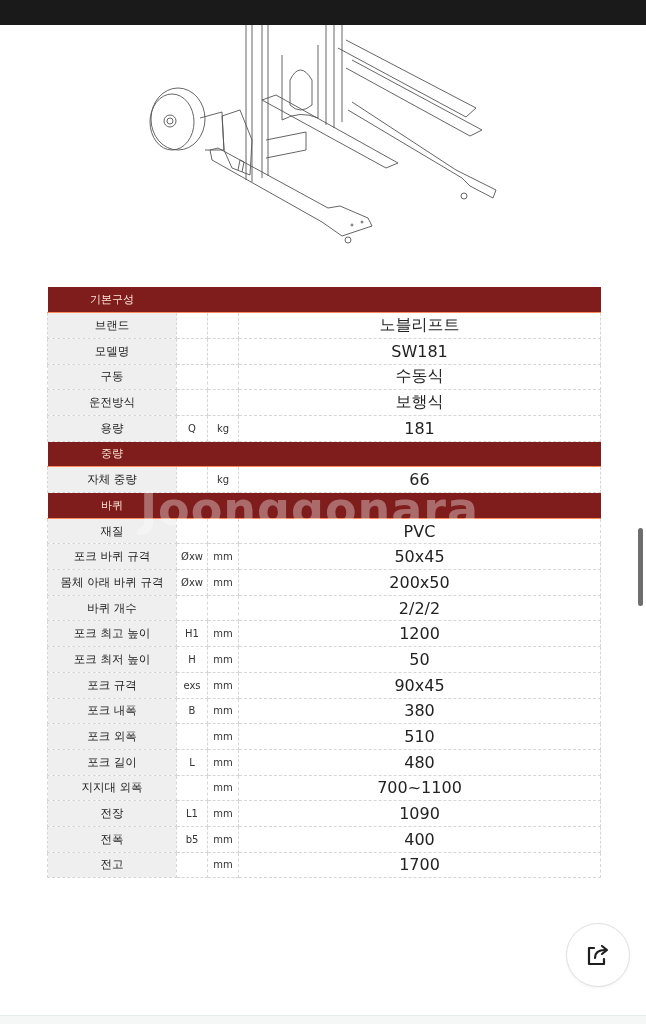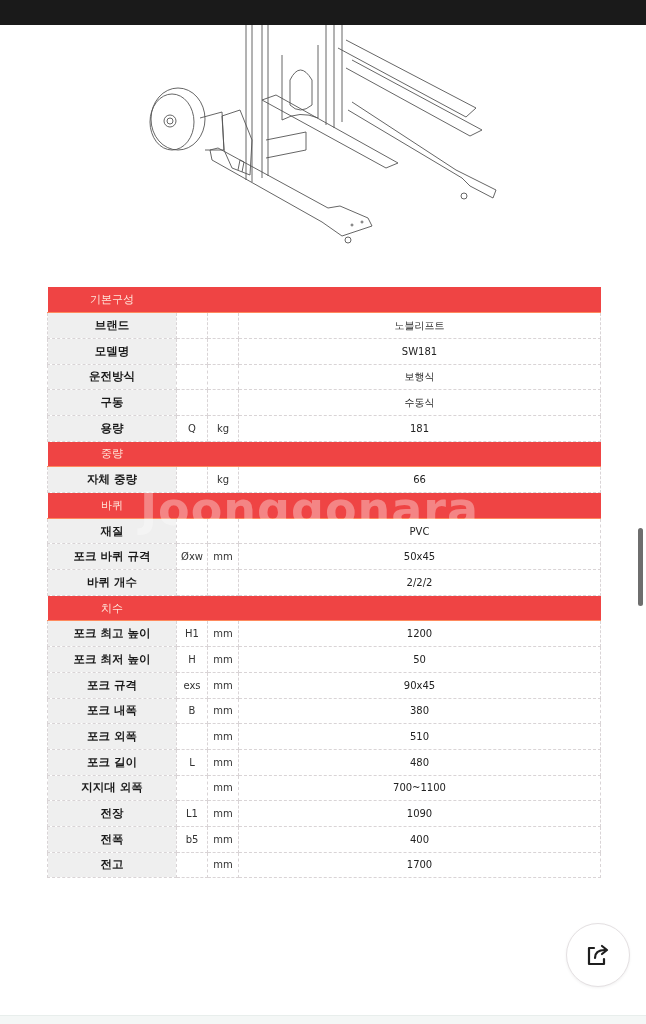--- a/index.html
+++ b/index.html
@@ -15,25 +15,25 @@
     border-collapse:collapse; table-layout:fixed;
   }
   .spec-table td {
     height:25.7px; padding:0; font-size:10.5px; color:#222;
     text-align:center; vertical-align:middle;
     border-bottom:1px dashed #d9d4d6;
     border-right:1px dashed #d9d4d6;
     box-sizing:border-box;
     white-space:nowrap; overflow:hidden;
   }
-  .spec-table td.label { background:#efefef; font-weight:bold; font-size:11.5px; color:#1a1a1a; border-left:1px dashed #d9d4d6;margin-top:10px; }
+  .spec-table td.label { background:#efefef; font-weight:normal; font-size:11.5px; color:#1a1a1a; border-left:1px dashed #d9d4d6;margin-top:10px; }
   .spec-table td.sym, .spec-table td.unit { font-size:10px; color:#333; }
-  .spec-table td.val { font-size:10px; color:#222; }
+  .spec-table td.val { font-size:16px; color:#222; }
   .spec-table tr.section td {
-    background:#ef4444; color:#ffe6db; font-size:11px; font-weight:normal;
+    background:#7f1d1d; color:#ffe6db; font-size:11px; font-weight:normal;
     border:none; border-bottom:1px solid #ff8a5e;
   }
   .spec-table tr.section td.sec-title { text-align:center; }
   .watermark {
     position:absolute; left:140px; top:482px; font-size:46px; font-weight:bold;
     color:rgba(255,255,255,0.35); letter-spacing:1px; pointer-events:none;
     font-family:"DejaVu Sans", sans-serif;
   }
   .scrollbar {
     position:absolute; left:638px; top:528px; width:5px; height:78px;
@@ -104,30 +104,30 @@
       <td class="unit"></td>
       <td class="val">노블리프트</td>
     </tr>
     <tr>
       <td class="label">모델명</td>
       <td class="sym"></td>
       <td class="unit"></td>
       <td class="val">SW181</td>
     </tr>
     <tr>
+      <td class="label">구동</td>
+      <td class="sym"></td>
+      <td class="unit"></td>
+      <td class="val">수동식</td>
+    </tr>
+    <tr>
       <td class="label">운전방식</td>
       <td class="sym"></td>
       <td class="unit"></td>
       <td class="val">보행식</td>
-    </tr>
-    <tr>
-      <td class="label">구동</td>
-      <td class="sym"></td>
-      <td class="unit"></td>
-      <td class="val">수동식</td>
     </tr>
     <tr>
       <td class="label">용량</td>
       <td class="sym">Q</td>
       <td class="unit">kg</td>
       <td class="val">181</td>
     </tr>
 
     <tr class="section">
       <td class="sec-title">중량</td>
@@ -150,30 +150,32 @@
       <td class="unit"></td>
       <td class="val">PVC</td>
     </tr>
     <tr>
       <td class="label">포크 바퀴 규격</td>
       <td class="sym">Øxw</td>
       <td class="unit">mm</td>
       <td class="val">50x45</td>
     </tr>
     <tr>
+      <td class="label">몸체 아래 바퀴 규격</td>
+      <td class="sym">Øxw</td>
+      <td class="unit">mm</td>
+      <td class="val">200x50</td>
+    </tr>
+    <tr>
       <td class="label">바퀴 개수</td>
       <td class="sym"></td>
       <td class="unit"></td>
       <td class="val">2/2/2</td>
     </tr>
 
-    <tr class="section">
-      <td class="sec-title">치수</td>
-      <td colspan="3"></td>
-    </tr>
     <tr>
       <td class="label">포크 최고 높이</td>
       <td class="sym">H1</td>
       <td class="unit">mm</td>
       <td class="val">1200</td>
     </tr>
     <tr>
       <td class="label">포크 최저 높이</td>
       <td class="sym">H</td>
       <td class="unit">mm</td>

